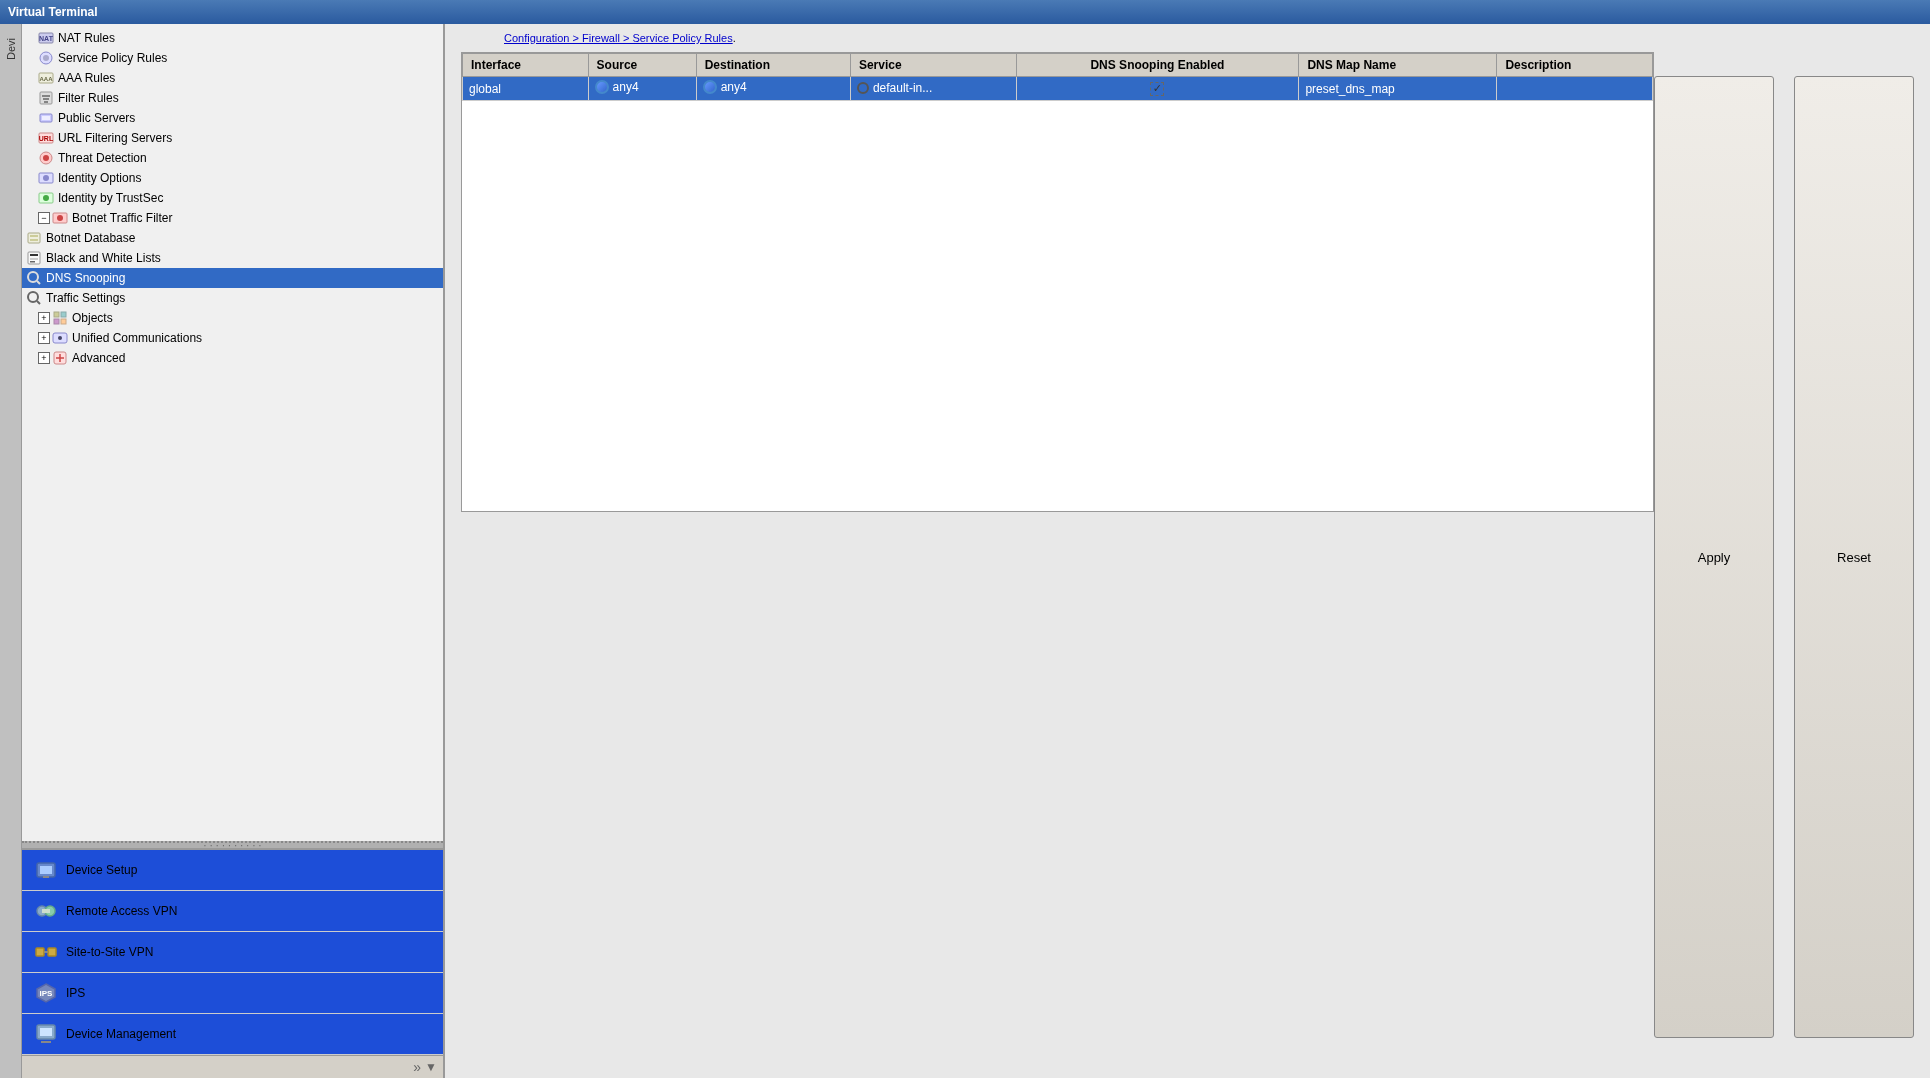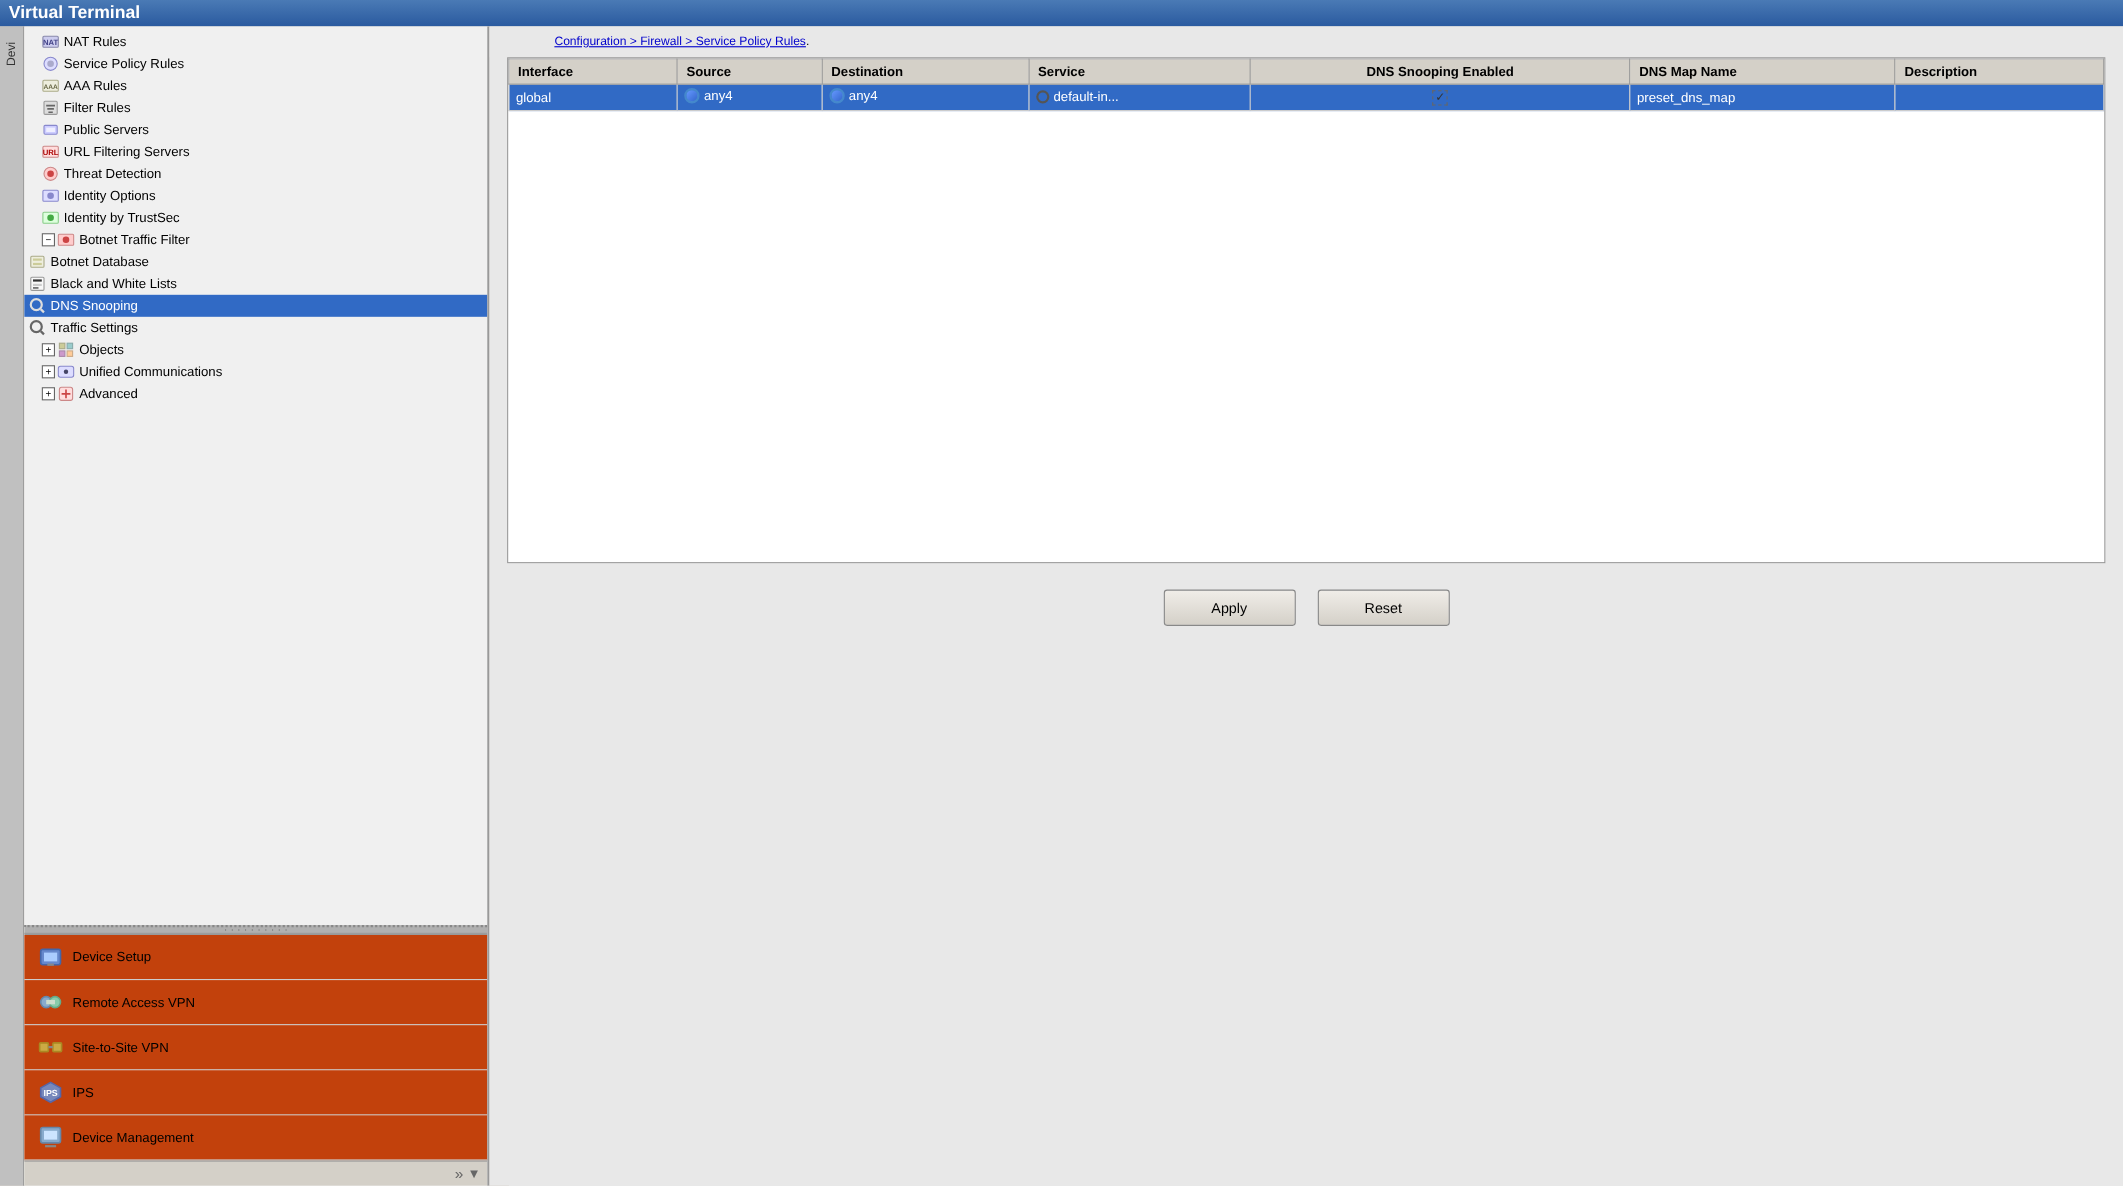--- a/index.html
+++ b/index.html
@@ -10,21 +10,21 @@
       width: 1930px;
       height: 1078px;
       overflow: hidden;
     }
 
     
     .title-bar {
       background: linear-gradient(to bottom, #4a7ab5, #2a5a9f);
       color: white;
       padding: 4px 8px;
-      font-size: 16px;
+      font-size: 12px;
       font-weight: bold;
       display: flex;
       align-items: center;
       height: 24px;
     }
 
     .main-container {
       display: flex;
       height: calc(1078px - 24px);
     }
@@ -120,21 +120,21 @@
     .nav-buttons {
       border-top: 1px solid #999;
     }
 
     .nav-button {
       display: flex;
       align-items: center;
       padding: 8px 12px;
       cursor: pointer;
       border-bottom: 1px solid #ccc;
-      background: #c2410c;
+      background: #1d4ed8;
       font-size: 12px;
       font-weight: normal;
     }
 
     .nav-button.active {
       background: linear-gradient(to bottom, #f5a030, #e08020);
       color: #333;
       font-weight: bold;
     }
 
@@ -176,21 +176,21 @@
       color: #0000cc;
       text-decoration: underline;
       cursor: pointer;
       margin-left: 43px;
     }
 
     .content-area {
       flex: 1;
       padding: 0 16px 16px 16px;
       display: flex;
-      flex-direction: column;
+      flex-direction: row;
     }
 
     
     .data-table-container {
       background: white;
       border: 1px solid #999;
       flex: 1;
       overflow: auto;
       max-height: 460px;
     }

